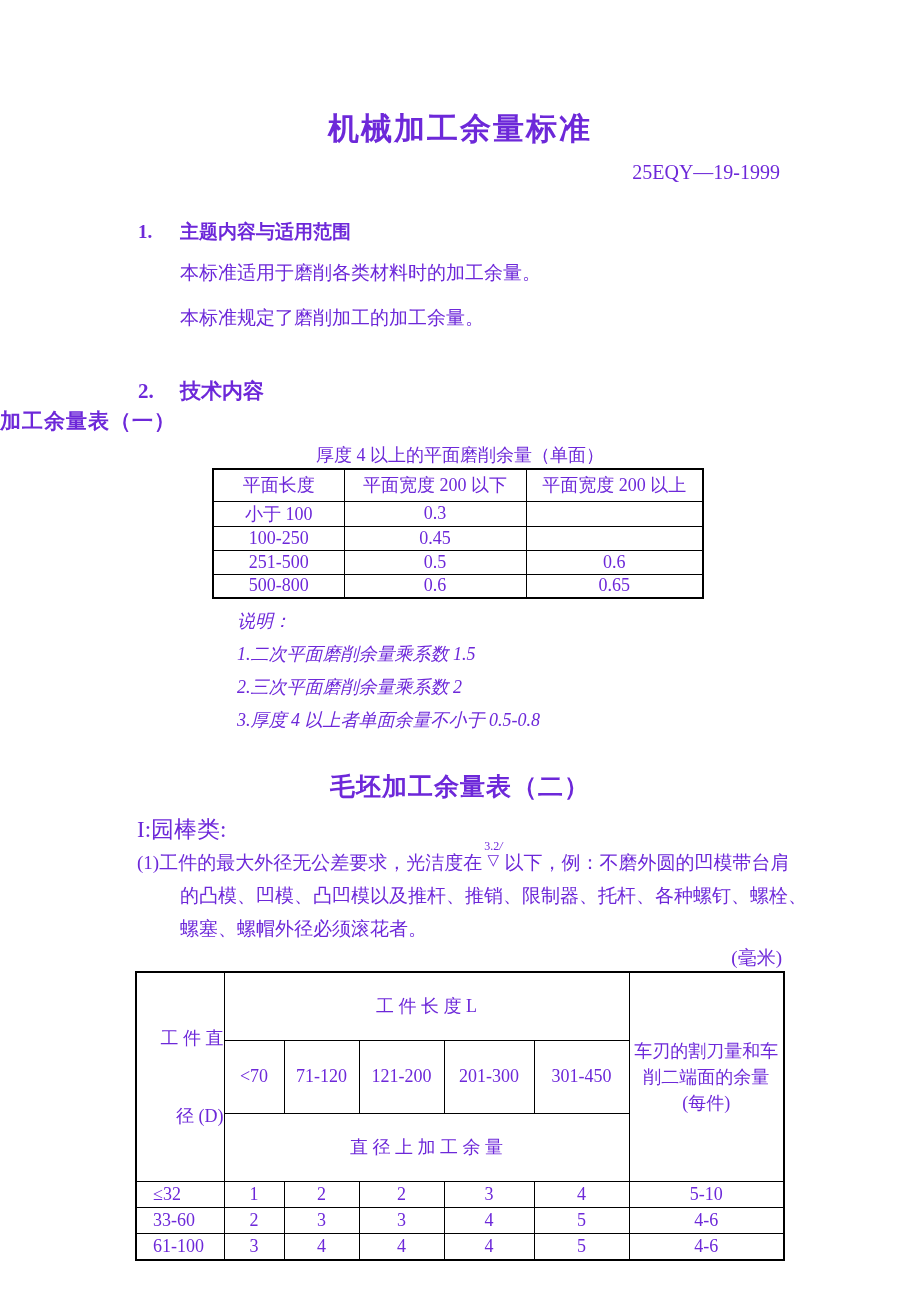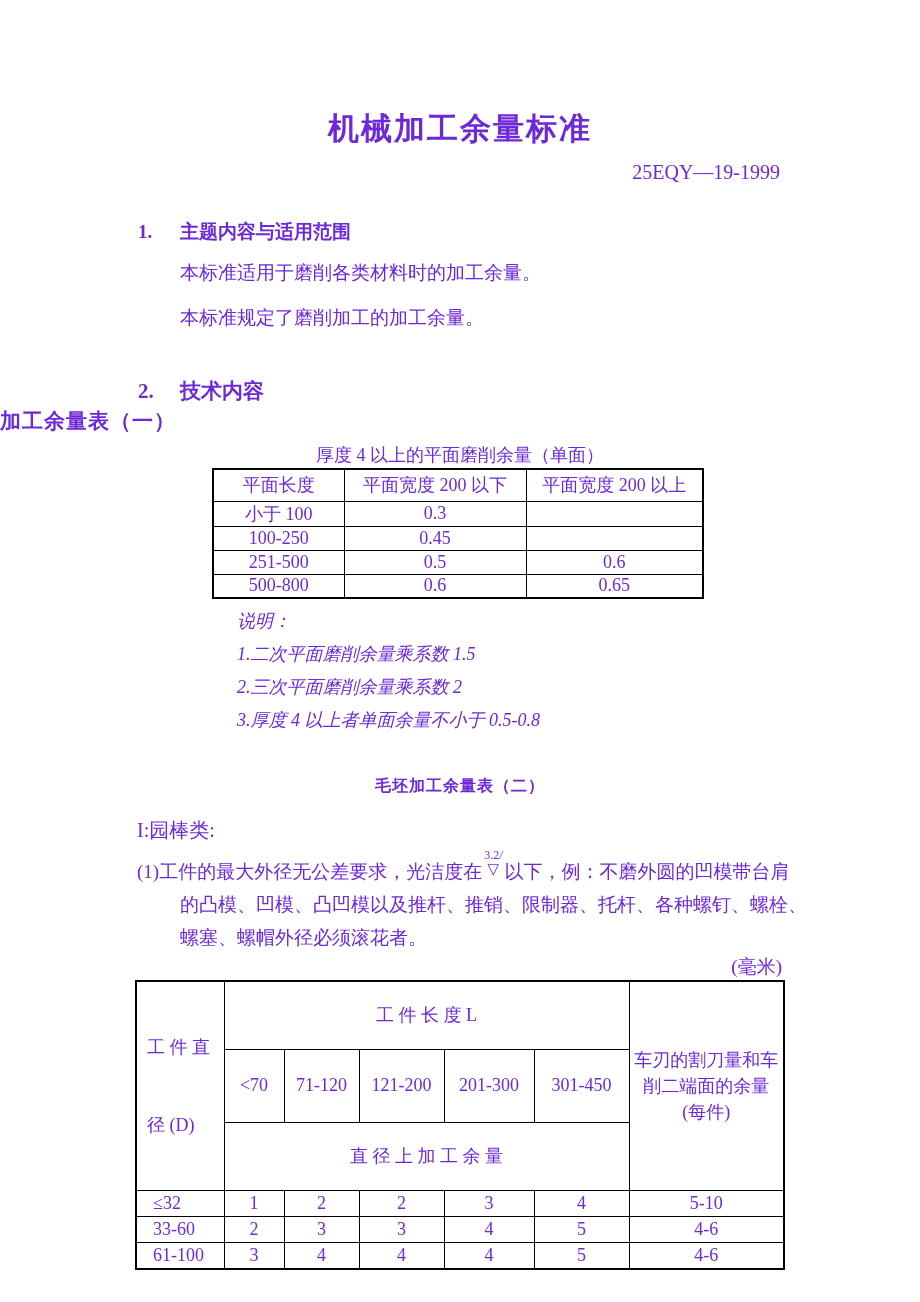--- a/index.html
+++ b/index.html
@@ -20,38 +20,38 @@
   .para{margin:8px 0 0 180px;font-size:19px;line-height:37px;}
   .t1-title{text-align:left;font-size:21px;font-weight:bold;line-height:30px;
     font-family:"Liberation Sans","DejaVu Sans",sans-serif;letter-spacing:1px;}
   .t1-subtitle{margin-top:6px;text-align:center;font-size:18px;line-height:26px;}
   table{border-collapse:collapse;table-layout:fixed;border:2px solid #000;}
   td{border:1px solid #000;text-align:center;vertical-align:middle;font-size:18px;padding:0;}
   .table1{margin:0 0 0 212px;width:490px;}
   .table1 tr.hdr{height:32px;}
   .table1 tr.data{height:24px;}
   .notes{margin:6px 0 14px 237px;font-size:18px;line-height:33px;font-style:italic;}
-  .t2-title{margin-top:34px;text-align:center;font-size:16px;font-weight:bold;line-height:30px;
+  .t2-title{margin-top:34px;text-align:center;font-size:25px;font-weight:bold;line-height:30px;
     font-family:"Liberation Sans","DejaVu Sans",sans-serif;letter-spacing:1px;}
-  .t2-category{margin:14px 0 10px 137px;font-size:20px;line-height:30px;}
+  .t2-category{margin:14px 0 1px 137px;font-size:23px;line-height:30px;}
   .t2-line1{margin:0 0 0 137px;font-size:19px;line-height:33px;}
   .t2-line{margin:0 0 0 180px;font-size:19px;line-height:33px;}
   .rough{display:inline-block;text-align:center;vertical-align:-2px;line-height:0;margin:0 2px;}
   .rough-top{display:block;font-size:12px;line-height:12px;position:relative;top:-9px;}
   .rough-slash{font-style:italic;}
   .rough-tri{display:block;font-size:15px;line-height:10px;position:relative;top:-6px;}
   .unit-line{padding-right:138px;text-align:right;font-size:19px;line-height:26px;}
   .table2{margin:0 0 0 135px;width:648px;}
   .table2 tr.h1{height:28px;}
   .table2 tr.h2{height:30px;}
   .table2 tr.h3{height:28px;}
   .table2 tr.data{height:26px;}
   .pre{white-space:pre;}
   .cell-left{text-align:left;padding-left:16px;}
-  .diam-cell{text-align:left;padding-left:10px;line-height:26px;}
+  .diam-cell{text-align:right;padding-left:10px;line-height:26px;}
   .rcol-cell{line-height:26px;font-size:18px;}
 </style>
 </head>
 <body>
 
 <div class="page">
 
   <div class="doc-title">机械加工余量标准</div>
   <div class="doc-number">25EQY—19-1999</div>
 

